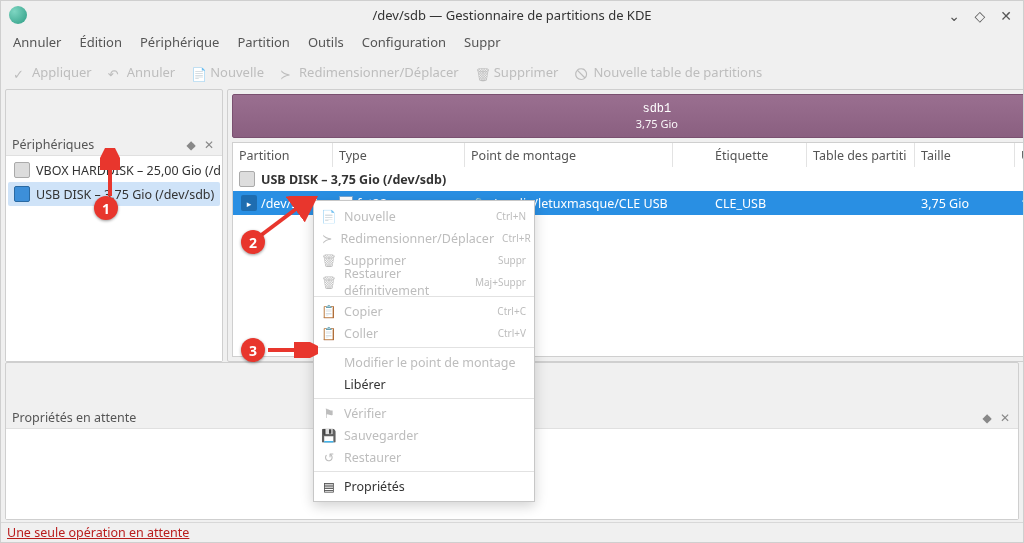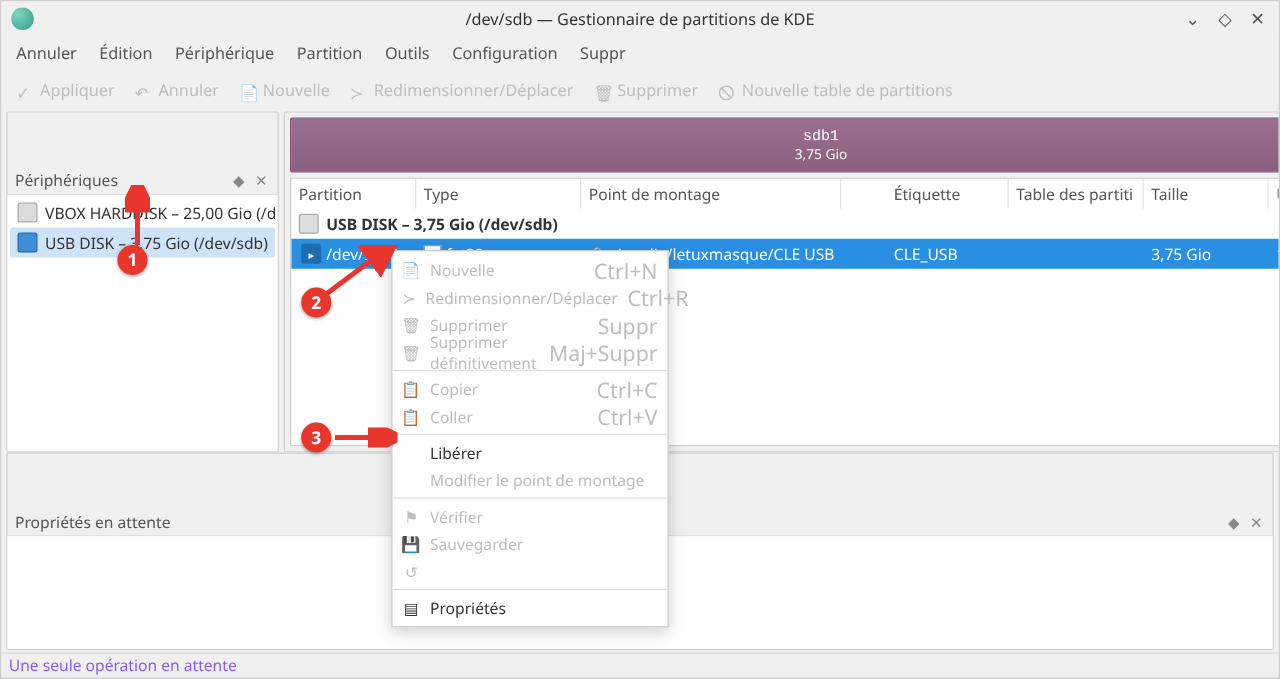--- a/index.html
+++ b/index.html
@@ -50,27 +50,27 @@
   .diskrow b{ font-weight:700;}
   .partrow{ height:24px; display:flex; align-items:center; font-size:12.5px; background:#298fe3; color:#fff;}
   .partrow > div{ padding:0 6px; white-space:nowrap;}
   .partrow .expand{width:16px; height:16px; margin-left:2px; background:#1e6db0; border-radius:2px; display:flex; align-items:center; justify-content:center; font-size:9px;}
   .fsbox{width:14px; height:14px; background:#fff; border:1px solid #7aa7d0; margin-right:4px;}
   .lock{opacity:0.9; font-size:12px;}
   
   .oppanel{ border:1px solid #cfcfcf; margin:0 4px 2px; display:flex; flex-direction:column; background:#f0f0f0; border-radius:2px; height:158px;}
   .opbody{flex:1; background:#fff;}
   
-  .statusbar{ height:20px; display:flex; align-items:center; padding:0 6px; font-size:12.5px; color:#8b5cf6; border-top:1px solid #d8d8d8;}
+  .statusbar{ height:20px; display:flex; align-items:center; padding:0 6px; font-size:12.5px; color:#b91c1c; border-top:1px solid #d8d8d8;text-decoration:underline;}
   
   .ctxmenu{ position:absolute; top:200px; left:313px; width:222px; background:#fff; border:1px solid #c7c7c7; box-shadow:0 4px 12px rgba(0,0,0,0.18); padding:4px 0; z-index:50;}
   .ctxitem{ height:22px; display:flex; align-items:center; font-size:12.5px; padding:0 8px; gap:8px;}
   .ctxitem.disabled{ color:#bdbdbd;}
   .ctxitem .label{flex:1;}
-  .ctxitem .sc{ font-size:17px;}
+  .ctxitem .sc{ font-size:10px;}
   .ctxsep{ height:1px; background:#e2e2e2; margin:3px 0;}
   .ctx-ico{ width:14px; height:14px; display:flex; align-items:center; justify-content:center;}
   
   .callout{ position:absolute; width:24px; height:24px; border-radius:50%; background:#e8362d; color:#fff; font-weight:700; display:flex; align-items:center; justify-content:center; font-size:14px; z-index:60; box-shadow:0 1px 3px rgba(0,0,0,0.4);}
   .arrow{ position:absolute; z-index:55;}
   .arrow svg{display:block;}
 </style>
 </head>
 <body>
 
@@ -208,54 +208,55 @@
       <span class="label">Redimensionner/Déplacer</span>
       <span class="sc">Ctrl+R</span>
     </div>
   <div class="ctxitem disabled">
       <span class="ctx-ico">🗑</span>
       <span class="label">Supprimer</span>
       <span class="sc">Suppr</span>
     </div>
   <div class="ctxitem disabled">
       <span class="ctx-ico">🗑</span>
-      <span class="label">Supprimer définitivement</span>
+      <span class="label">Restaurer définitivement</span>
       <span class="sc">Maj+Suppr</span>
     </div>
   <div class="ctxsep"></div>
   <div class="ctxitem disabled">
       <span class="ctx-ico">📋</span>
       <span class="label">Copier</span>
       <span class="sc">Ctrl+C</span>
     </div>
   <div class="ctxitem disabled">
       <span class="ctx-ico">📋</span>
       <span class="label">Coller</span>
       <span class="sc">Ctrl+V</span>
     </div>
   <div class="ctxsep"></div>
+  <div class="ctxitem disabled">
+      <span class="ctx-ico"></span>
+      <span class="label">Modifier le point de montage</span>
+    </div>
   <div class="ctxitem">
       <span class="ctx-ico"></span>
       <span class="label">Libérer</span>
     </div>
-  <div class="ctxitem disabled">
-      <span class="ctx-ico"></span>
-      <span class="label">Modifier le point de montage</span>
-    </div>
   <div class="ctxsep"></div>
   <div class="ctxitem disabled">
       <span class="ctx-ico">⚑</span>
       <span class="label">Vérifier</span>
     </div>
   <div class="ctxitem disabled">
       <span class="ctx-ico">💾</span>
       <span class="label">Sauvegarder</span>
     </div>
   <div class="ctxitem disabled">
       <span class="ctx-ico">↺</span>
+      <span class="label">Restaurer</span>
     </div>
   <div class="ctxsep"></div>
   <div class="ctxitem">
       <span class="ctx-ico">▤</span>
       <span class="label">Propriétés</span>
     </div>
 </div>
 
 <div class="callout" style="top:196px; left:94px;">1</div>
 <div class="arrow" style="top:148px; left:100px;">

